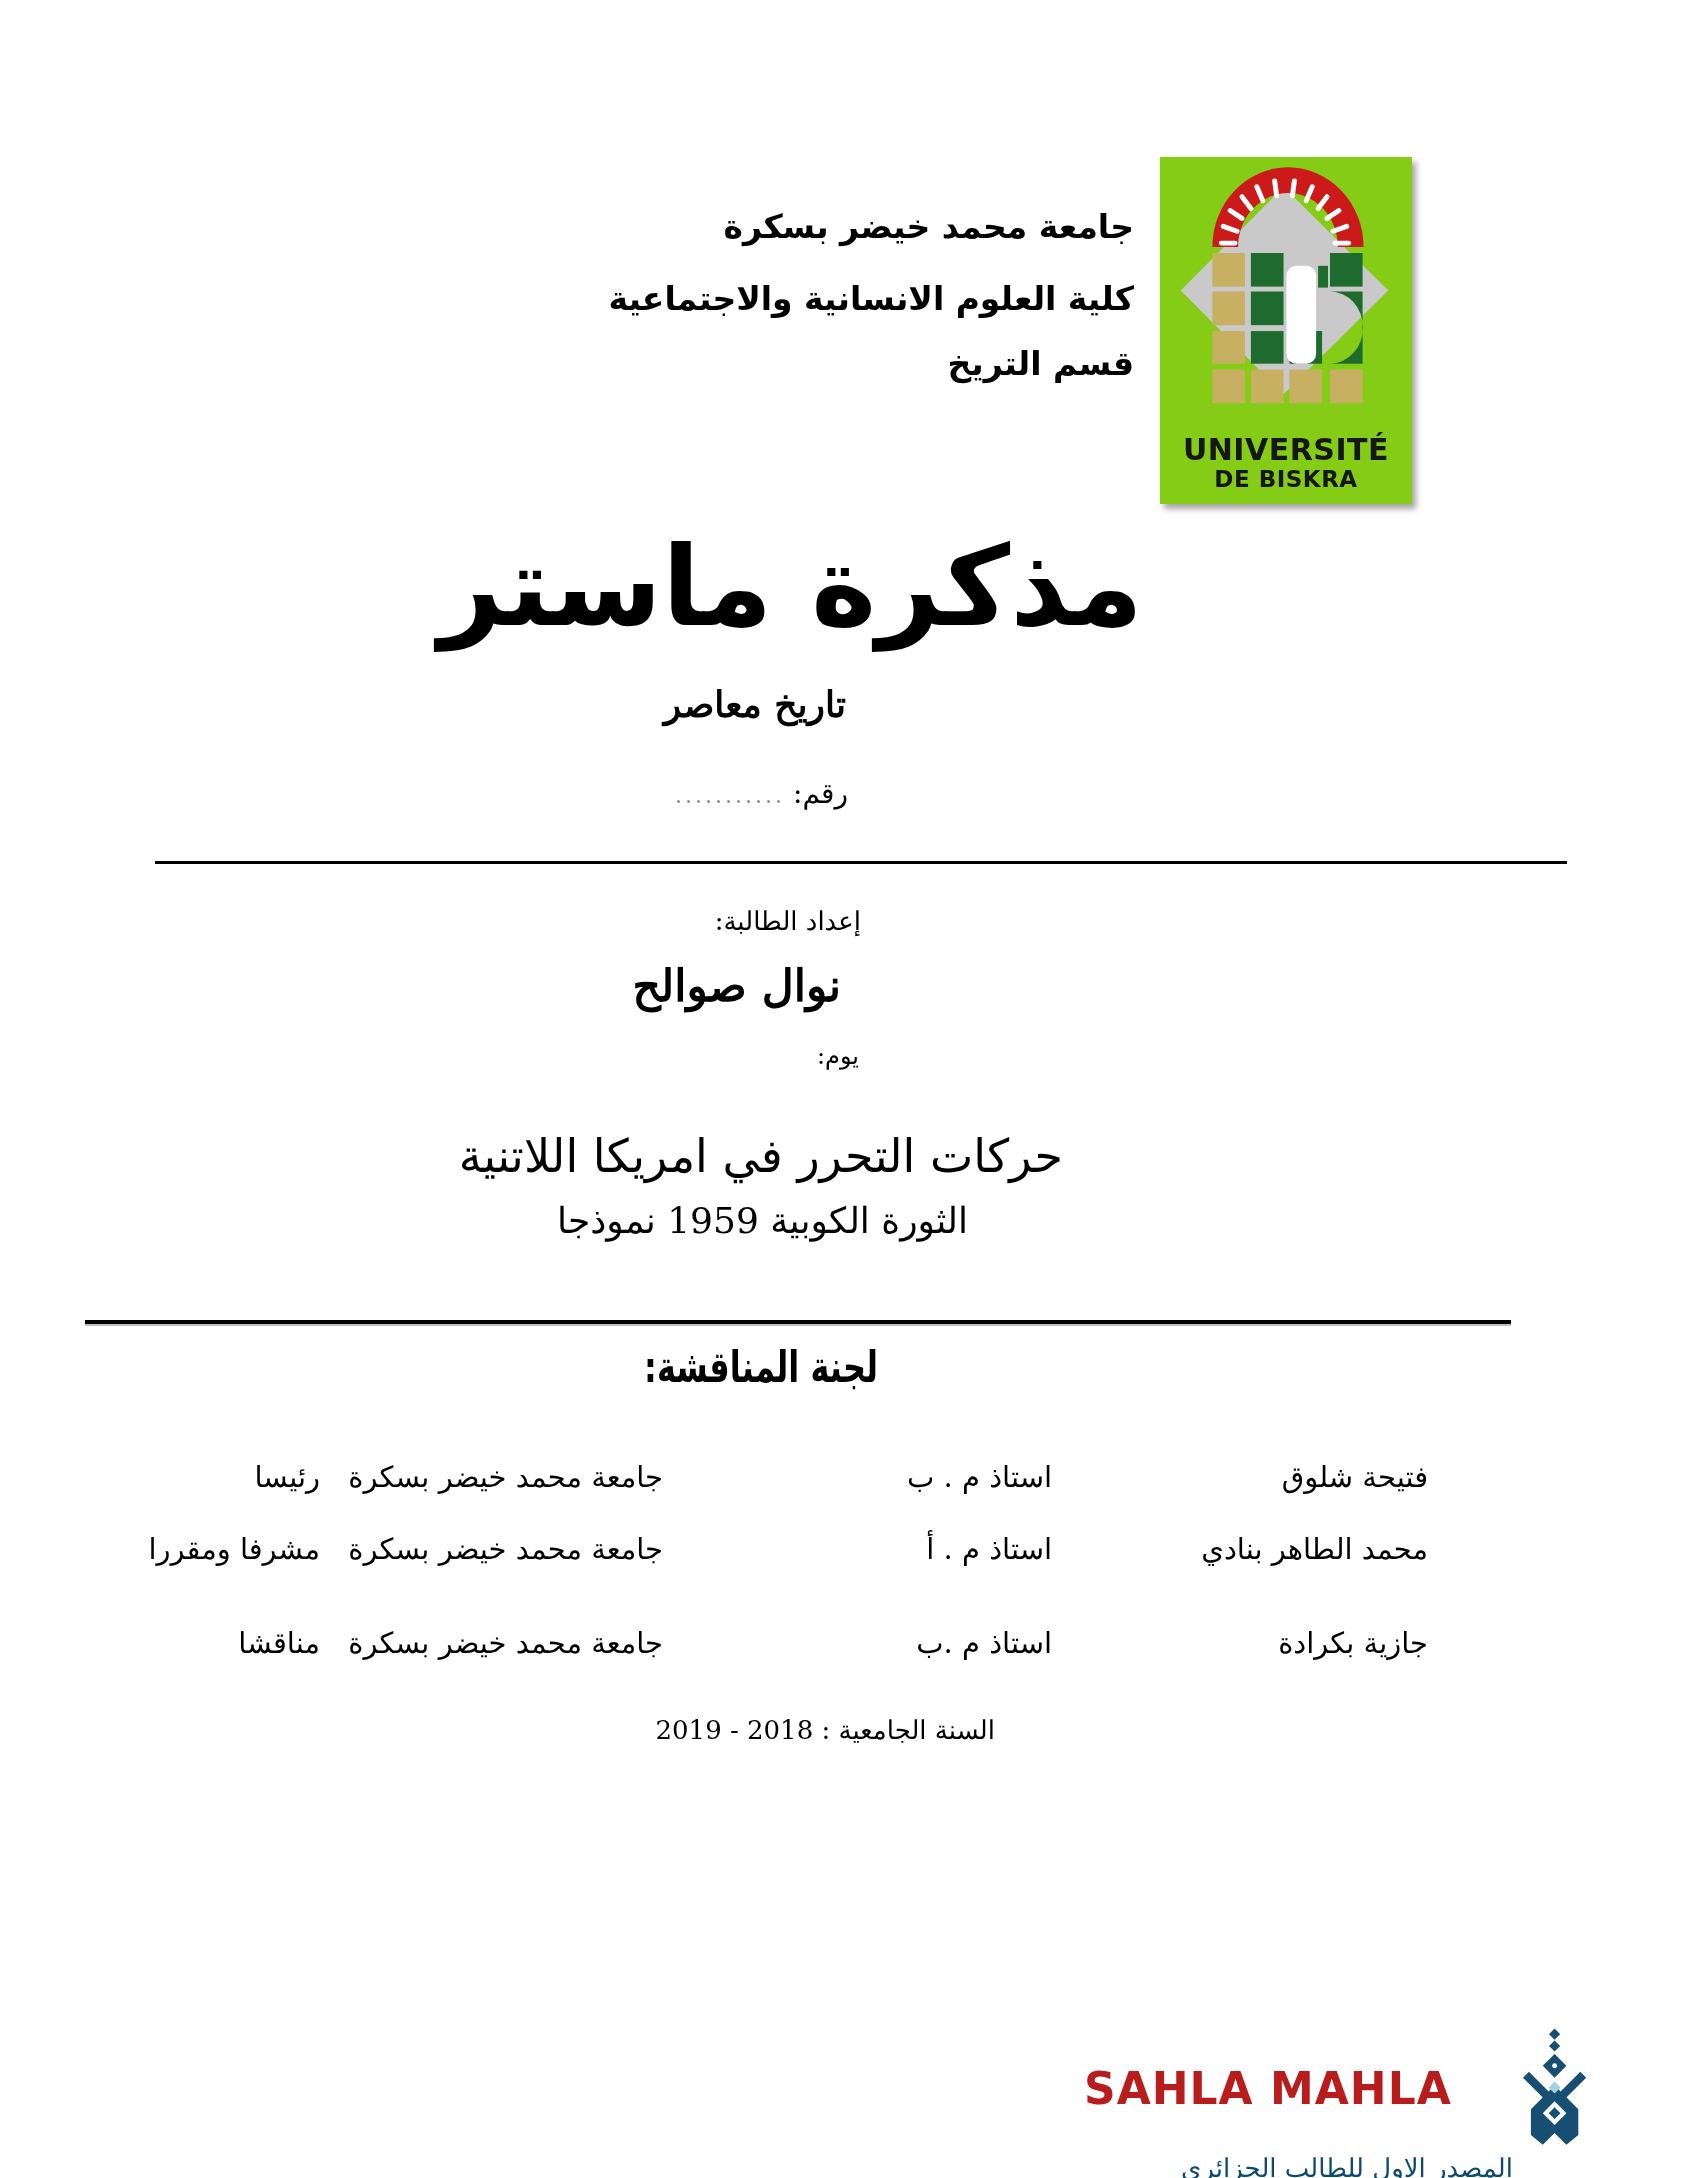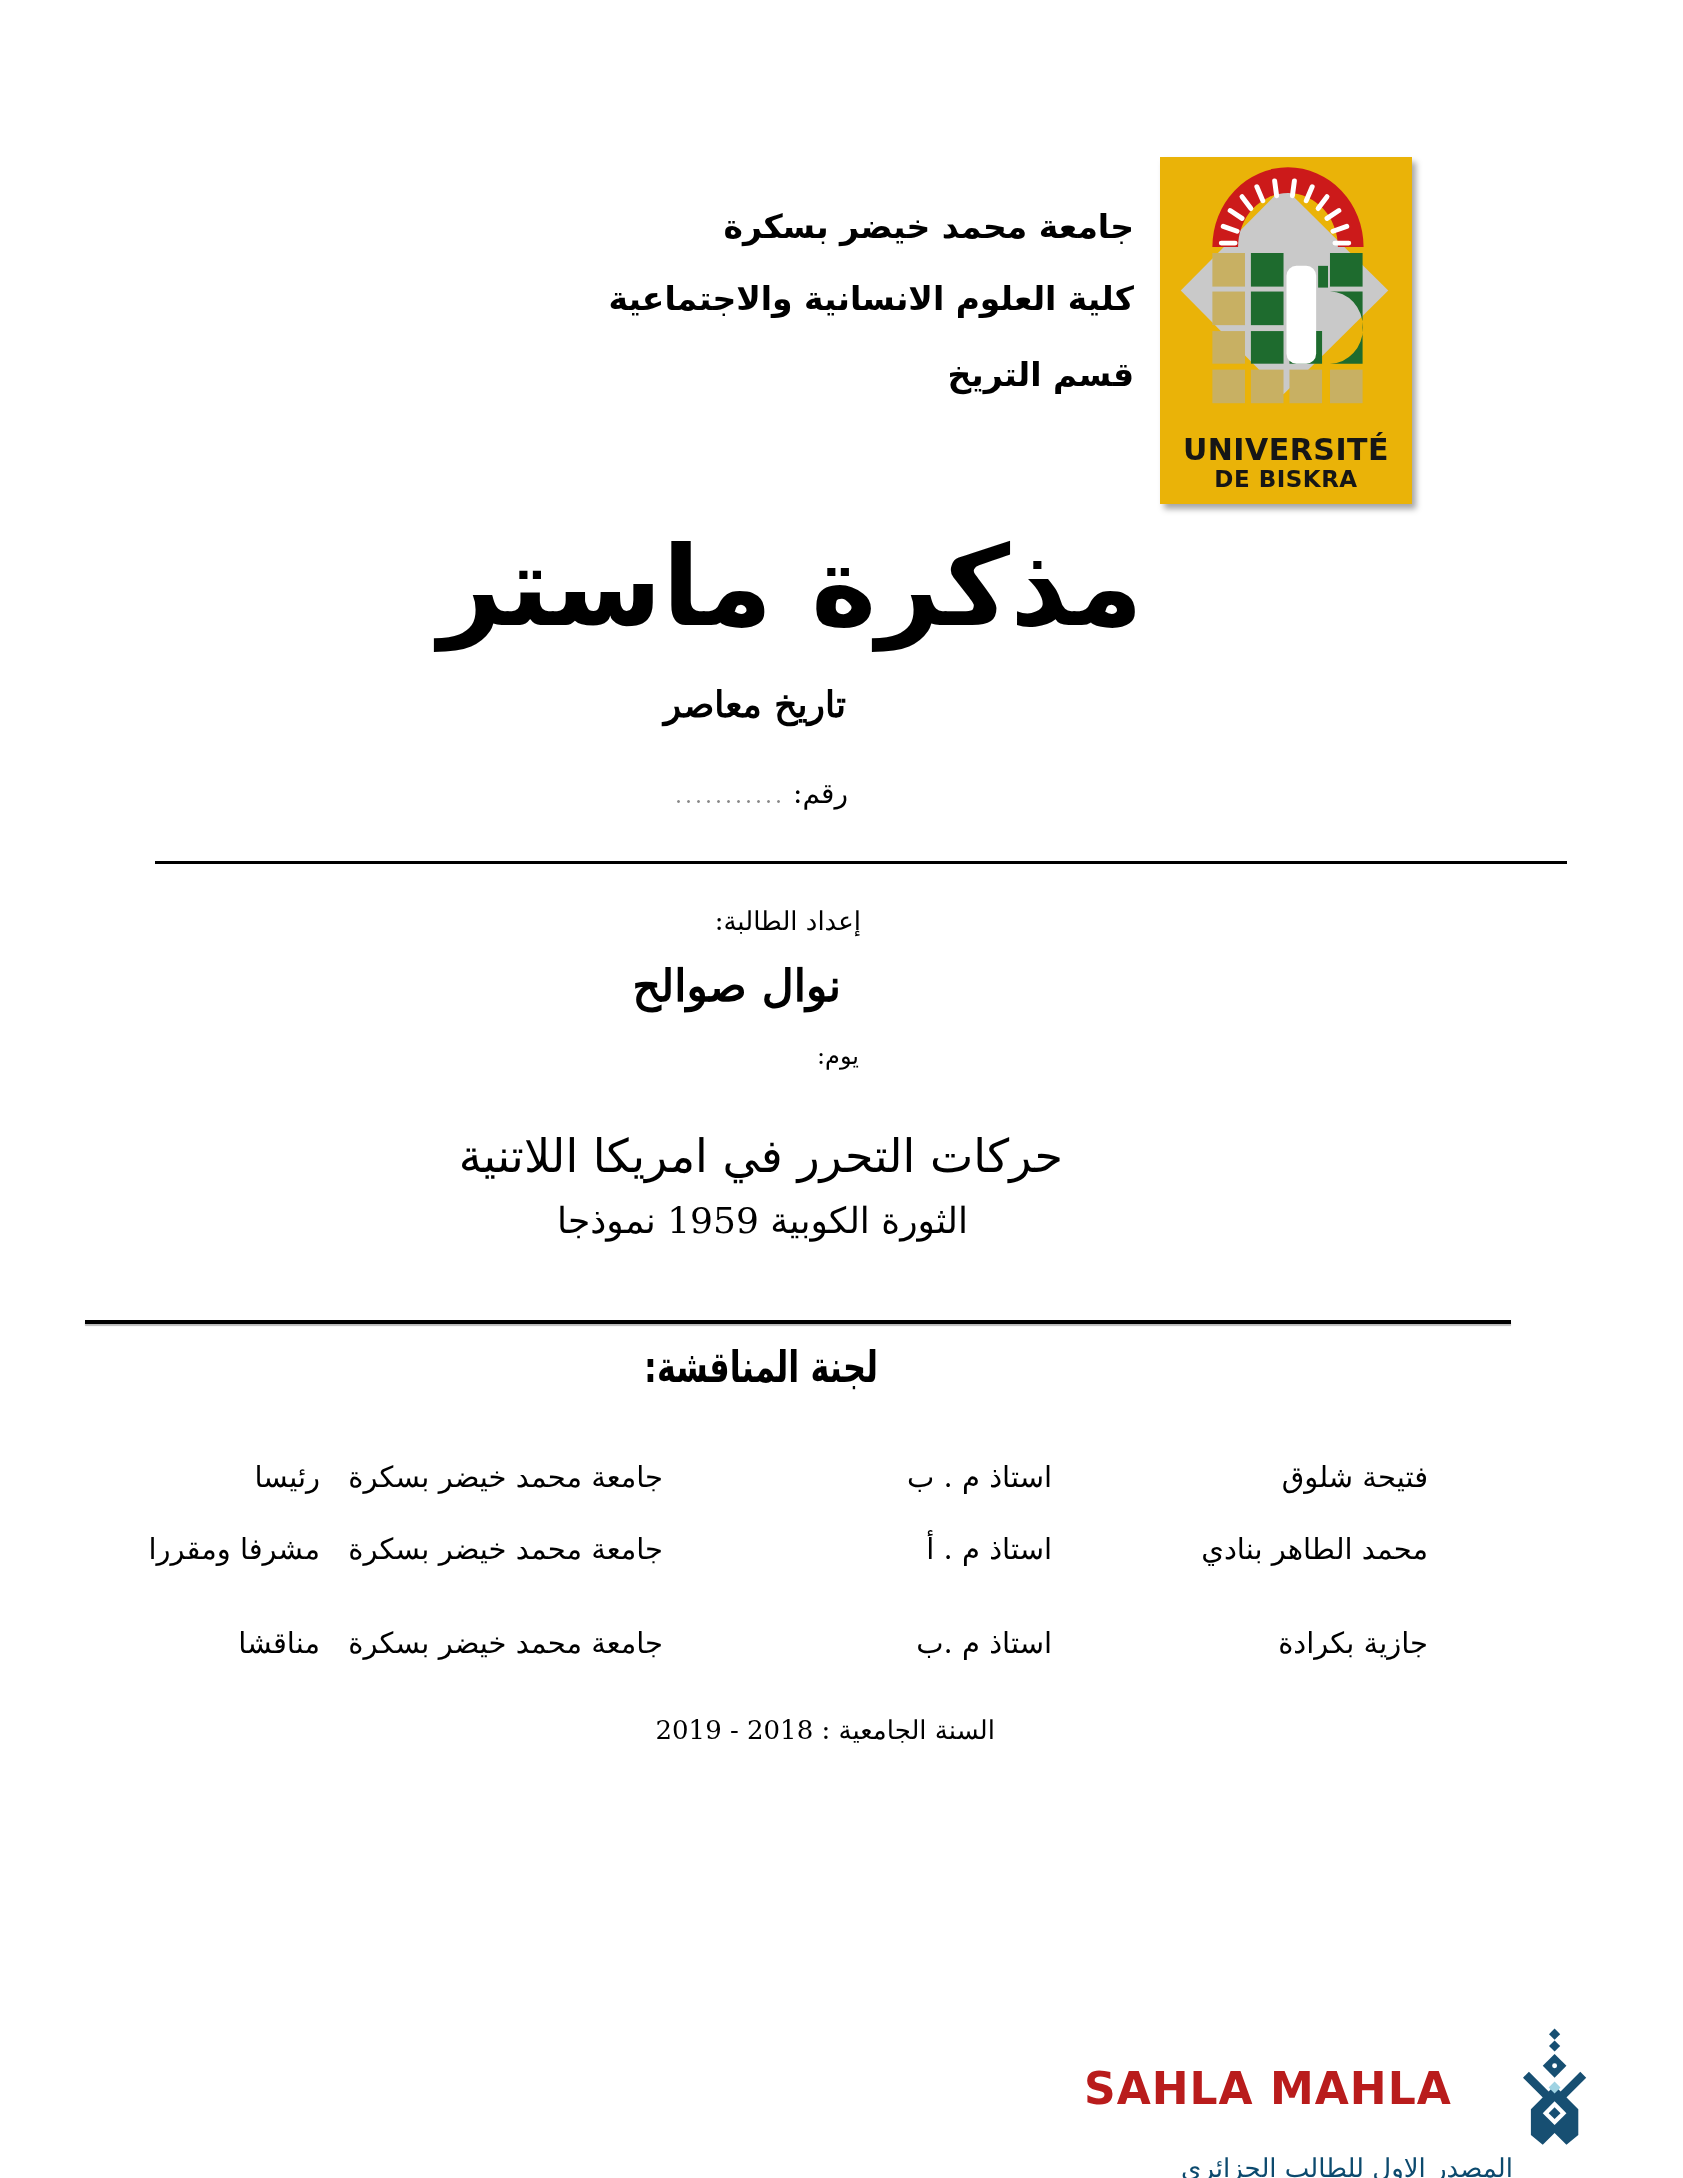--- a/index.html
+++ b/index.html
@@ -5,24 +5,24 @@
   html, body { margin:0; padding:0; background:#ffffff; }
   body { width:1683px; height:2178px; position:relative; overflow:hidden;
          font-family:"DejaVu Serif", "Liberation Serif", serif; color:#000; }
   .abs { position:absolute; }
   .rtl { direction:rtl; unicode-bidi:embed; white-space:nowrap; }
 
   
   .hdr { right:549px; text-align:right; font-family:"DejaVu Sans", sans-serif; font-weight:bold; font-size:33px; line-height:1; }
   .hdr1 { top:210px; }
   .hdr2 { top:282px; }
-  .hdr3 { top:358px; }
+  .hdr3 { top:347px; }
 
   
-  .logo-frame { left:1160px; top:157px; width:252px; height:347px; background:#eab308;
+  .logo-frame { left:1160px; top:157px; width:252px; height:347px; background:#84cc16;
                 box-shadow: 4px 5px 6px rgba(0,0,0,0.35); }
   .logo-text { left:0; width:252px; text-align:center; font-family:"DejaVu Sans", sans-serif; font-weight:bold;
                color:#161616; letter-spacing:0.5px; line-height:1; }
   .logo-t1 { top:278px; font-size:30px; }
   .logo-t2 { top:311px; font-size:23px; }
 
   
   .title { right:540px; top:520px; font-family:"DejaVu Sans", sans-serif; font-weight:bold; font-size:111px; line-height:1.2; }
   .spec { right:837px; top:683px; font-weight:bold; font-size:36px; }
   .num-row { right:835px; top:777px; font-size:28px; display:flex; align-items:baseline; gap:8px; }

